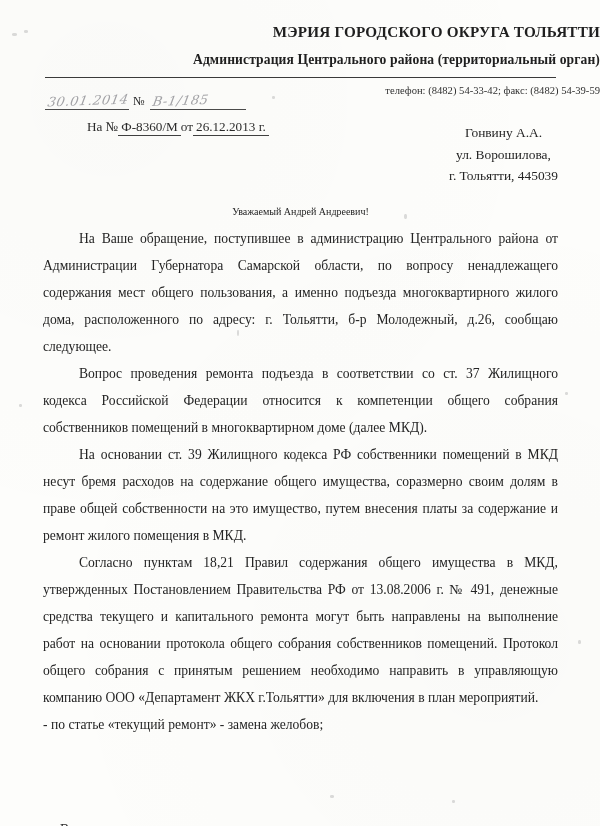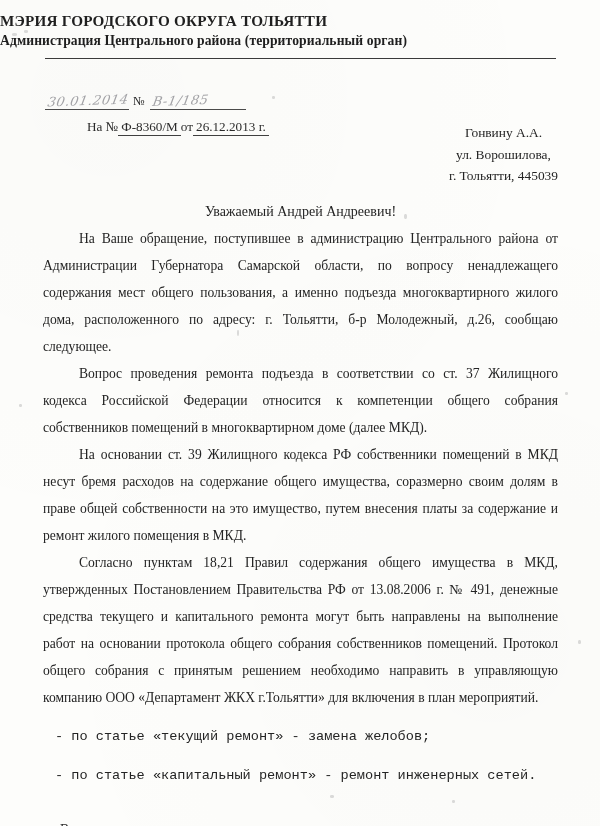--- a/index.html
+++ b/index.html
@@ -27,36 +27,36 @@
   }
 
   .sheet {
     position: absolute;
     inset: 0;
     padding: 0;
   }
 
   
   .letterhead {
-    text-align: left;
-    padding-top: 11px;
+    text-align: right;
+    padding-top: 22px;
   }
   .org-title {
     font-size: 15.2px;
     font-weight: bold;
     letter-spacing: 0.2px;
     line-height: 1.25;
     color: #1f1f1f;
   }
   .org-subtitle {
     font-size: 13.6px;
     font-weight: bold;
     letter-spacing: 0.1px;
     line-height: 1.3;
-    margin-top: 2px;
+    margin-top: 10px;
     color: #1f1f1f;
   }
 
   .rule {
     margin: 8px auto 0 auto;
     width: 511px;
     height: 0;
     border-top: 1.6px solid #3a3a3a;
   }
 
@@ -132,44 +132,43 @@
 
   
   .body {
     position: absolute;
     left: 43px;
     top: 198px;
     width: 515px;
   }
   .salutation {
     text-align: center;
-    font-size: 14px;
+    font-size: 10px;
     line-height: 27px;
     margin-bottom: 0;
     color: #232323;
   }
   p.para {
     margin: 0;
     text-align: justify;
     text-justify: inter-word;
     text-indent: 36px;
     font-size: 13.6px;
     line-height: 27px;
     color: #242424;
     hyphens: none;
   }
   p.para.first { text-indent: 36px; }
   p.listitem {
-    margin: 12px;
+    margin: 0;
     text-indent: 0;
     text-align: left;
     font-size: 13.6px;
     line-height: 27px;
     color: #242424;
-    font-family: Liberation Mono, monospace;
   }
 
   
   .speck {
     position: absolute;
     background: #b8b8b8;
     opacity: 0.5;
     border-radius: 40%;
   }
   .cutoff {
@@ -187,20 +186,21 @@
 <body>
 
 <div class="page">
   <div class="sheet">
 
     <div class="letterhead">
       <div class="org-title">МЭРИЯ ГОРОДСКОГО ОКРУГА ТОЛЬЯТТИ</div>
       <div class="org-subtitle">Администрация Центрального района (территориальный орган)</div>
       <div class="rule"></div>
       <div class="contact">
+        <div>телефон: (8482) 54-33-42; факс: (8482) 54-39-59</div>
       </div>
     </div>
 
     <div class="refblock">
       <div class="ref-line-1">
         <span class="hw-slot hw-date">
           <span class="hw-ink">30.01.2014</span>
         </span>
         <span class="num-sign">№</span>
         <span class="hw-slot hw-num">
@@ -220,21 +220,20 @@
 
     <div class="body">
       <div class="salutation">Уважаемый Андрей Андреевич!</div>
 
       <p class="para first">На Ваше обращение, поступившее в администрацию Центрального района от Администрации Губернатора Самарской области, по вопросу ненадлежащего содержания мест общего пользования, а именно подъезда многоквартирного жилого дома, расположенного по адресу: г. Тольятти, б-р Молодежный, д.26, сообщаю следующее.</p>
       <p class="para">Вопрос проведения ремонта подъезда в соответствии со ст. 37 Жилищного кодекса Российской Федерации относится к компетенции общего собрания собственников помещений в многоквартирном доме (далее МКД).</p>
       <p class="para">На основании ст. 39 Жилищного кодекса РФ собственники помещений в МКД несут бремя расходов на содержание общего имущества, соразмерно своим долям в праве общей собственности на это имущество, путем внесения платы за содержание и ремонт жилого помещения в МКД.</p>
       <p class="para">Согласно пунктам 18,21 Правил содержания общего имущества в МКД, утвержденных Постановлением Правительства РФ от 13.08.2006 г. № 491, денежные средства текущего и капитального ремонта могут быть направлены на выполнение работ на основании протокола общего собрания собственников помещений. Протокол общего собрания с принятым решением необходимо направить в управляющую компанию ООО «Департамент ЖКХ г.Тольятти» для включения в план мероприятий.</p>
 
       <p class="listitem">- по статье «текущий ремонт» - замена желобов;</p>
-      <p class="listitem">- по статье «капитальный ремонт» - ремонт инженерных сетей.</p>
     </div>
 
     <div class="cutoff">В</div>
 
     <span class="speck" style="left:12px;  top:33px;  width:5px; height:3px;"></span>
     <span class="speck" style="left:24px;  top:30px;  width:4px; height:3px;"></span>
     <span class="speck" style="left:404px; top:214px; width:3px; height:5px;"></span>
     <span class="speck" style="left:237px; top:330px; width:2px; height:6px;"></span>
     <span class="speck" style="left:272px; top:96px;  width:3px; height:3px;"></span>
     <span class="speck" style="left:565px; top:392px; width:3px; height:3px;"></span>

